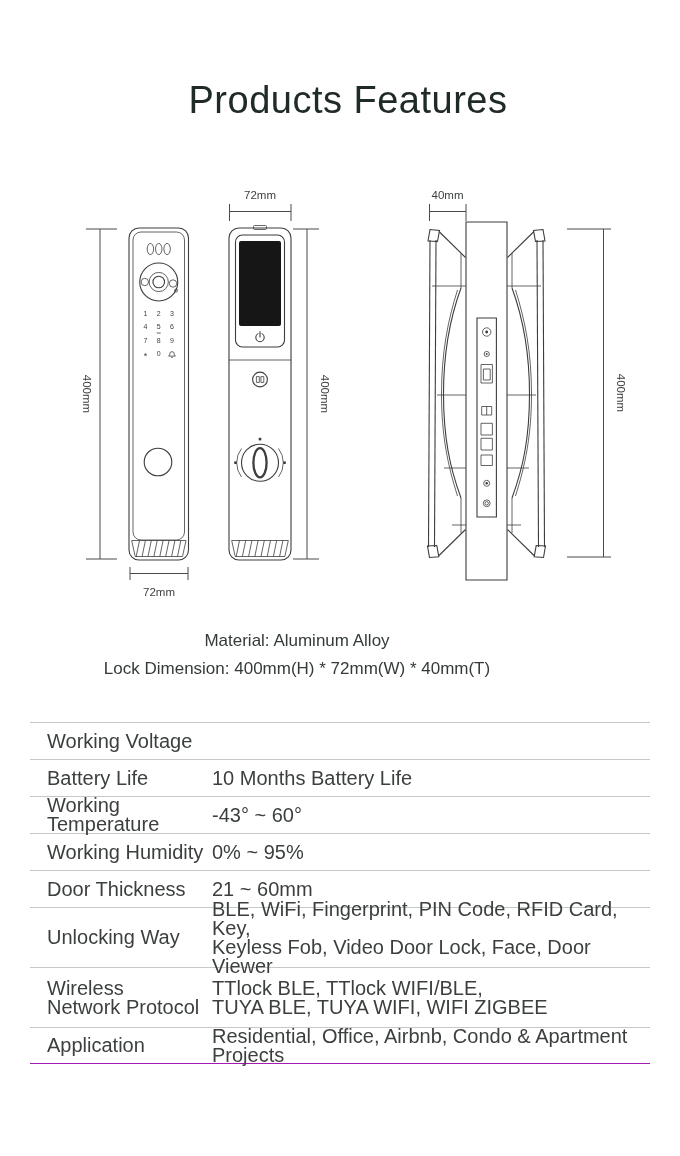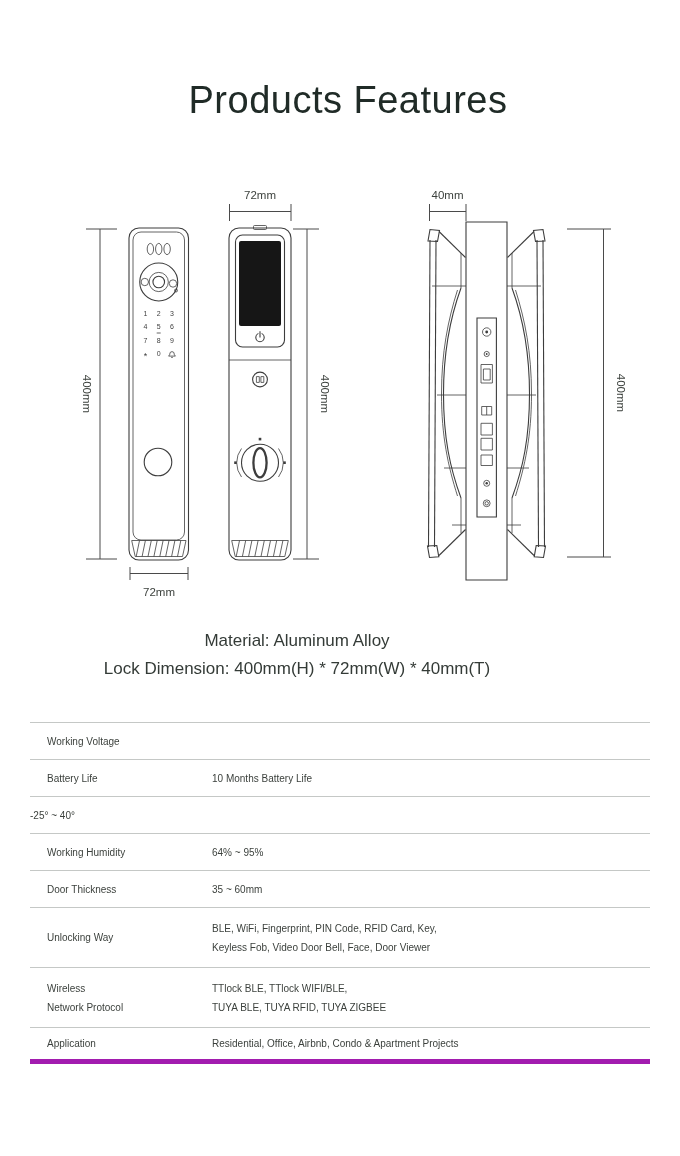--- a/index.html
+++ b/index.html
@@ -37,30 +37,30 @@
     font-family:"Liberation Sans", sans-serif;
     font-size:7px;fill:#3d3d3d;text-anchor:middle;
   }
   .material-block{
     position:absolute;top:627px;left:0;width:594px;
     text-align:center;color:#343b37;
     font-size:17px;line-height:27.5px;
   }
   .specs-table{
     position:absolute;top:722px;left:30px;width:620px;
-    color:#3b403c;font-size:10px;
+    color:#3b403c;font-size:20px;
   }
   .spec-row{
     display:flex;align-items:center;
     border-top:1px solid #c5c8c6;
     box-sizing:border-box;
     height:37px;
   }
   .spec-row.tall{height:60px;}
-  .spec-row:last-child{border-bottom:5px solid #a21caf;}
+  .spec-row:last-child{border-bottom:1px solid #a21caf;}
   .spec-label{
     width:165px;padding-left:17px;flex:none;
     white-space:pre-wrap;line-height:19px;
   }
   .spec-value{
     flex:1;white-space:pre-wrap;line-height:19px;
   }
 </style>
 </head>
 <body>
@@ -260,40 +260,41 @@
 
   <div class="specs-table">
     <div class="spec-row">
       <div class="spec-label">Working Voltage</div>
     </div>
     <div class="spec-row">
       <div class="spec-label">Battery Life</div>
       <div class="spec-value">10 Months Battery Life</div>
     </div>
     <div class="spec-row">
-      <div class="spec-value">-25° ~ 40°</div>
+      <div class="spec-label">Working Temperature</div>
+      <div class="spec-value">-43° ~ 60°</div>
     </div>
     <div class="spec-row">
       <div class="spec-label">Working Humidity</div>
-      <div class="spec-value">64% ~ 95%</div>
+      <div class="spec-value">0% ~ 95%</div>
     </div>
     <div class="spec-row">
       <div class="spec-label">Door Thickness</div>
-      <div class="spec-value">35 ~ 60mm</div>
+      <div class="spec-value">21 ~ 60mm</div>
     </div>
     <div class="spec-row tall">
       <div class="spec-label">Unlocking Way</div>
       <div class="spec-value">BLE, WiFi, Fingerprint, PIN Code, RFID Card, Key,
-Keyless Fob, Video Door Bell, Face, Door Viewer</div>
+Keyless Fob, Video Door Lock, Face, Door Viewer</div>
     </div>
     <div class="spec-row tall">
       <div class="spec-label">Wireless
 Network Protocol</div>
       <div class="spec-value">TTlock BLE, TTlock WIFI/BLE,
-TUYA BLE, TUYA RFID, TUYA ZIGBEE</div>
+TUYA BLE, TUYA WIFI, WIFI ZIGBEE</div>
     </div>
     <div class="spec-row">
       <div class="spec-label">Application</div>
       <div class="spec-value">Residential, Office, Airbnb, Condo &amp; Apartment Projects</div>
     </div>
   </div>
 
 </div>
 
 </body></html>

